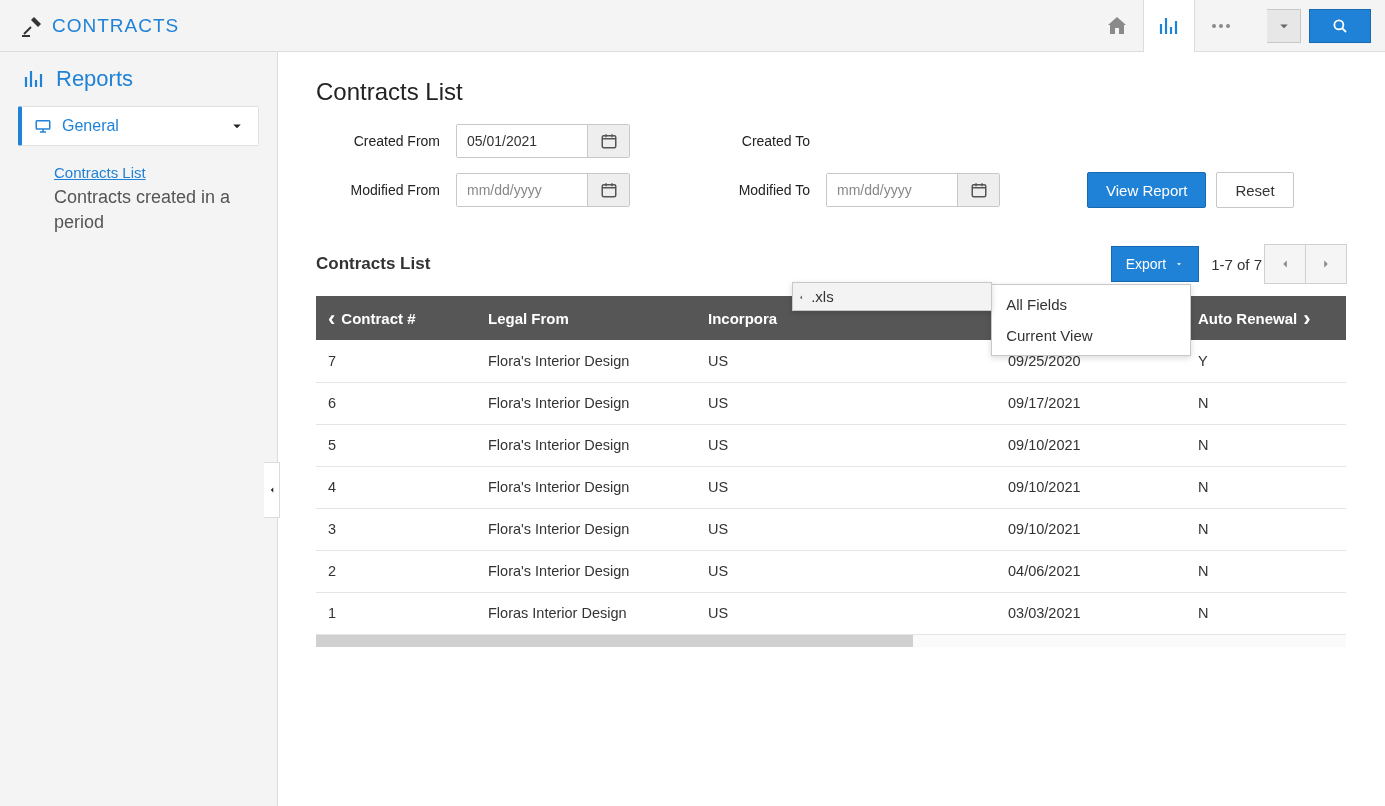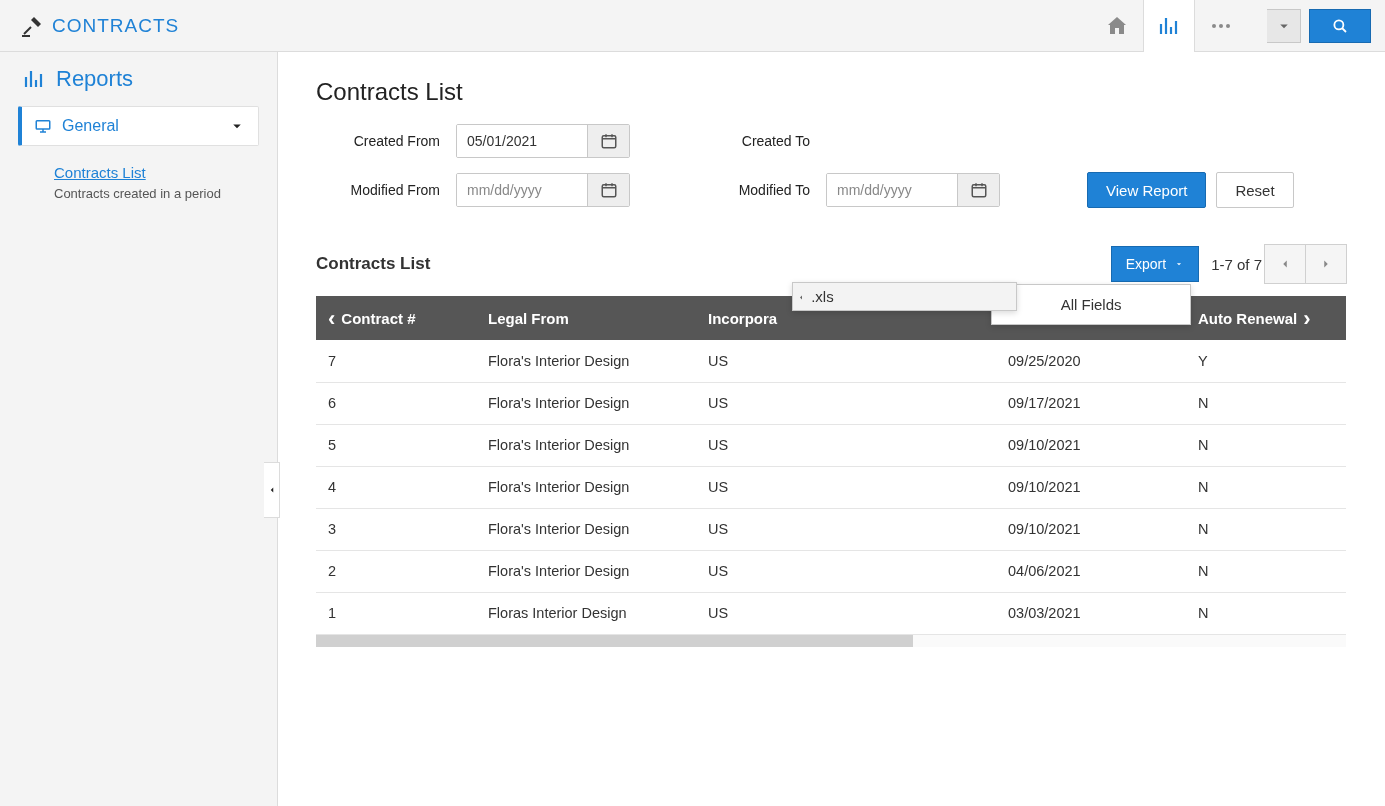--- a/index.html
+++ b/index.html
@@ -140,21 +140,21 @@
     padding: 18px 10px 0 36px;
   }
   .side-sub .link {
     color: #1f82d6;
     font-size: 15px;
     margin-bottom: 4px;
     display: block;
   }
   .side-sub .desc {
     color: #555;
-    font-size: 13px;
+    font-size: 18px;
     line-height: 1.4;
   }
   .collapse-handle {
     position: absolute;
     left: 264px;
     top: 410px;
     width: 16px;
     height: 56px;
     background: #fff;
     border: 1px solid #dcdcdc;
@@ -346,21 +346,20 @@
 
   
   .dropdown-menu {
     position: absolute;
     background: #fff;
     border: 1px solid #c8c8c8;
     box-shadow: 0 2px 6px rgba(0,0,0,0.15);
     z-index: 50;
     min-width: 200px;
     padding: 4px 0;
-    text-align: center;
   }
   .dropdown-menu .item {
     padding: 7px 14px;
     font-size: 15px;
     color: #333;
     cursor: pointer;
   }
   .flyout {
     position: absolute;
     background: #f3f3f3;
@@ -630,23 +629,24 @@
             <td>N</td>
           </tr>
         </tbody>
     </table>
     <div class="hscroll">
       <div class="thumb"></div>
     </div>
 
     <div class="dropdown-menu" id="export-menu" style="left: 713.125px; top: 232px; width: 200px;">
       <div class="item">All Fields</div>
-    </div>
-
-    <div class="flyout" id="xls-flyout" style="left: 514.125px; top: 230px; width: 225px;">
+      <div class="item">Current View</div>
+    </div>
+
+    <div class="flyout" id="xls-flyout" style="left: 514.125px; top: 230px; width: 200px;">
       <span class="caret-left">
         <svg width="8" height="10" viewBox="0 0 24 24" fill="#666">
             <path d="M15 6l-6 6 6 6z"></path>
           </svg>
       </span>
       <span>.xls</span>
     </div>
 
   </div>
 </div>

